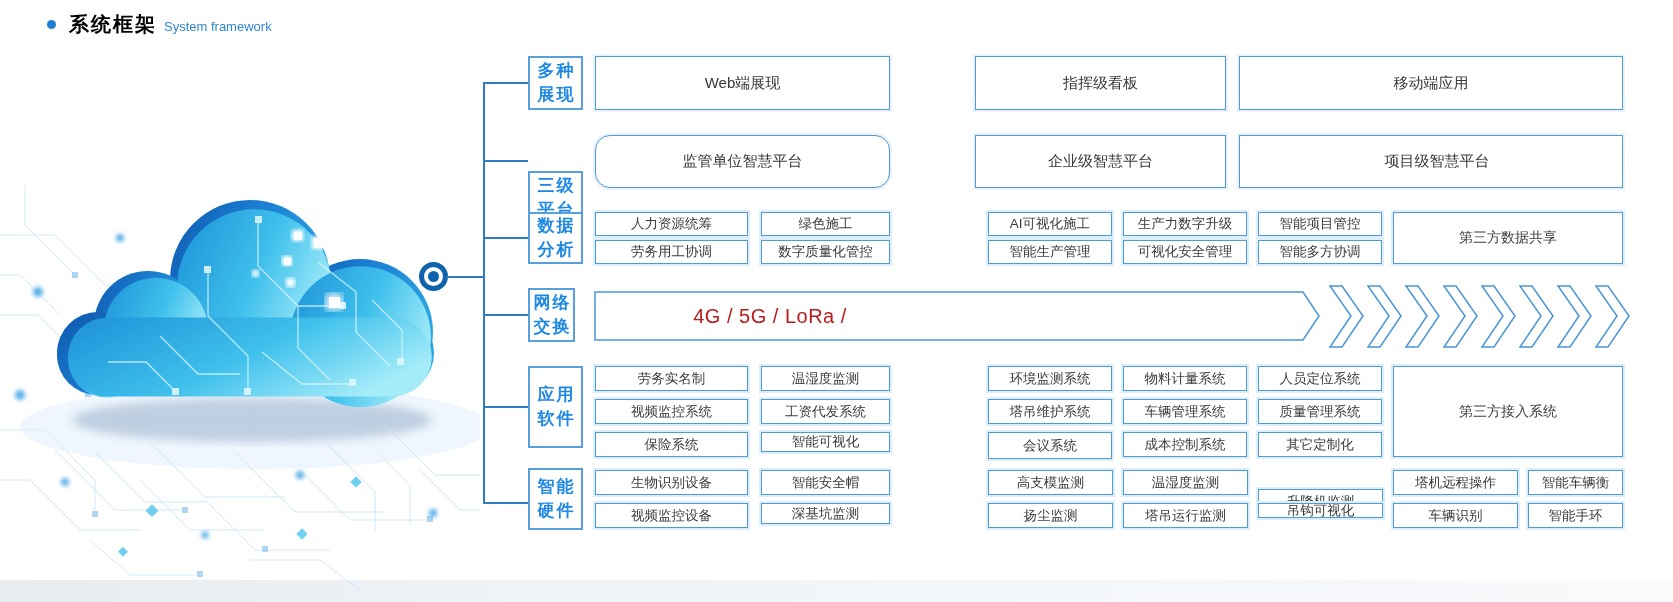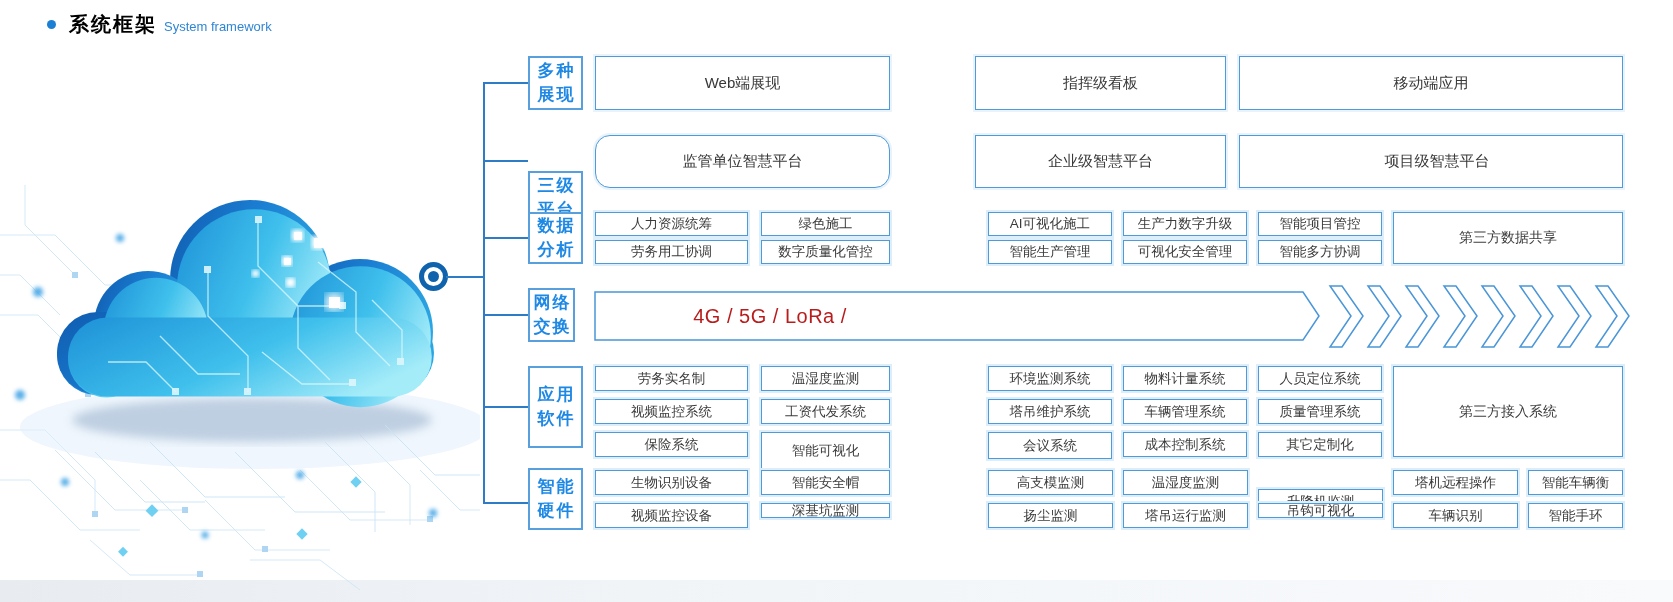--- a/index.html
+++ b/index.html
@@ -247,38 +247,38 @@
       <div class="ibox" style="left: 761px; top: 366px; width: 129px; height: 25px;">温湿度监测</div>
       <div class="ibox" style="left: 988px; top: 366px; width: 124px; height: 25px;">环境监测系统</div>
       <div class="ibox" style="left: 1123px; top: 366px; width: 124px; height: 25px;">物料计量系统</div>
       <div class="ibox" style="left: 1258px; top: 366px; width: 124px; height: 25px;">人员定位系统</div>
       <div class="ibox" style="left: 595px; top: 399px; width: 153px; height: 25px;">视频监控系统</div>
       <div class="ibox" style="left: 761px; top: 399px; width: 129px; height: 25px;">工资代发系统</div>
       <div class="ibox" style="left: 988px; top: 399px; width: 124px; height: 25px;">塔吊维护系统</div>
       <div class="ibox" style="left: 1123px; top: 399px; width: 124px; height: 25px;">车辆管理系统</div>
       <div class="ibox" style="left: 1258px; top: 399px; width: 124px; height: 25px;">质量管理系统</div>
       <div class="ibox" style="left: 595px; top: 432px; width: 153px; height: 25px;">保险系统</div>
-      <div class="ibox" style="left: 761px; top: 432px; width: 129px; height: 38px;">智能可视化</div>
+      <div class="ibox" style="left: 761px; top: 432px; width: 129px; height: 20px;">智能可视化</div>
       <div class="ibox" style="left: 988px; top: 432px; width: 124px; height: 27px;">会议系统</div>
       <div class="ibox" style="left: 1123px; top: 432px; width: 124px; height: 25px;">成本控制系统</div>
       <div class="ibox" style="left: 1258px; top: 432px; width: 124px; height: 25px;">其它定制化</div>
       <div class="ibox tbox" style="left: 1393px; top: 366px; width: 230px; height: 91px;">第三方接入系统</div>
       <div class="cat" style="left: 528px; top: 468px; width: 55px; height: 62px;">
         <span>智能</span>
         <span>硬件</span>
       </div>
       <div class="ibox" style="left: 595px; top: 470px; width: 153px; height: 25px;">生物识别设备</div>
       <div class="ibox" style="left: 761px; top: 470px; width: 129px; height: 25px;">智能安全帽</div>
       <div class="ibox" style="left: 988px; top: 470px; width: 125px; height: 25px;">高支模监测</div>
       <div class="ibox" style="left: 1123px; top: 470px; width: 125px; height: 25px;">温湿度监测</div>
       <div class="ibox" style="left: 1258px; top: 470px; width: 125px; height: 25px; margin-top: 19px;">升降机监测</div>
       <div class="ibox" style="left: 1393px; top: 470px; width: 125px; height: 25px;">塔机远程操作</div>
       <div class="ibox" style="left: 1528px; top: 470px; width: 95px; height: 25px;">智能车辆衡</div>
       <div class="ibox" style="left: 595px; top: 503px; width: 153px; height: 25px;">视频监控设备</div>
-      <div class="ibox" style="left: 761px; top: 503px; width: 129px; height: 15px; text-align: center;">深基坑监测</div>
+      <div class="ibox" style="left: 761px; top: 503px; width: 129px; height: 21px; text-align: center;">深基坑监测</div>
       <div class="ibox" style="left: 988px; top: 503px; width: 125px; height: 25px;">扬尘监测</div>
       <div class="ibox" style="left: 1123px; top: 503px; width: 125px; height: 25px;">塔吊运行监测</div>
       <div class="ibox" style="left: 1258px; top: 503px; width: 125px; height: 15px;">吊钩可视化</div>
       <div class="ibox" style="left: 1393px; top: 503px; width: 125px; height: 25px;">车辆识别</div>
       <div class="ibox" style="left: 1528px; top: 503px; width: 95px; height: 25px;">智能手环</div>
     </div>
 
 </div>
 
 </body></html>

